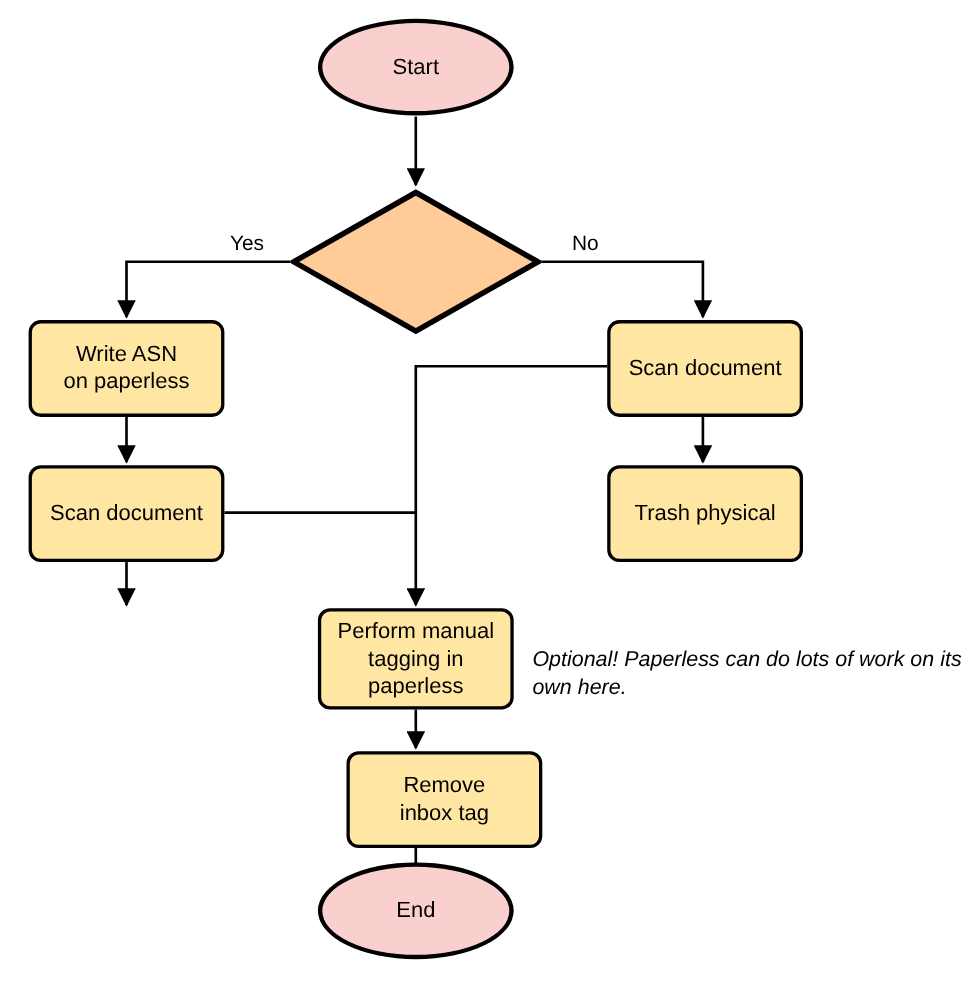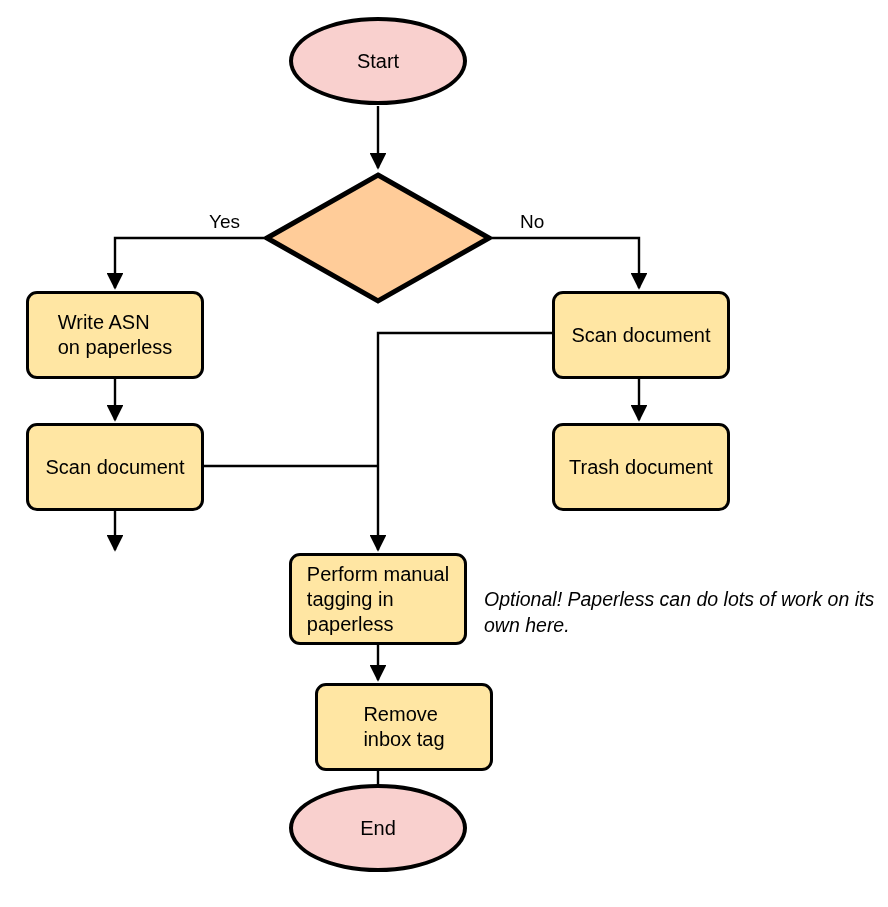--- a/index.html
+++ b/index.html
@@ -26,21 +26,21 @@
     top: 0;
     width: 888px;
     height: 907px;
   }
   .node {
     position: absolute;
     box-sizing: border-box;
     display: flex;
     align-items: center;
     justify-content: center;
-    text-align: left;
+    text-align: center;
     color: #000000;
     font-size: 20px;
     line-height: 25px;
     white-space: pre-line;
     z-index: 3;
   }
   .node-process {
     border: 3px solid #000000;
     border-radius: 11px;
     background: #FFE6A3;
@@ -137,21 +137,21 @@
   <div class="node node-process" style="left:26px; top:423px; width:178px; height:88px;">
     <span>Scan document</span>
   </div>
 
 
   <div class="node node-process" style="left:552px; top:291px; width:178px; height:88px;">
     <span>Scan document</span>
   </div>
 
   <div class="node node-process" style="left:552px; top:423px; width:178px; height:88px;">
-    <span>Trash document</span>
+    <span>Trash physical</span>
   </div>
 
   <div class="node node-process" style="left:289px; top:553px; width:178px; height:92px;">
     <span>Perform manual
 tagging in
 paperless</span>
   </div>
 
   <div class="node node-process" style="left:289px; top:683px; width:178px; height:88px;margin-left:26px;">
     <span>Remove

